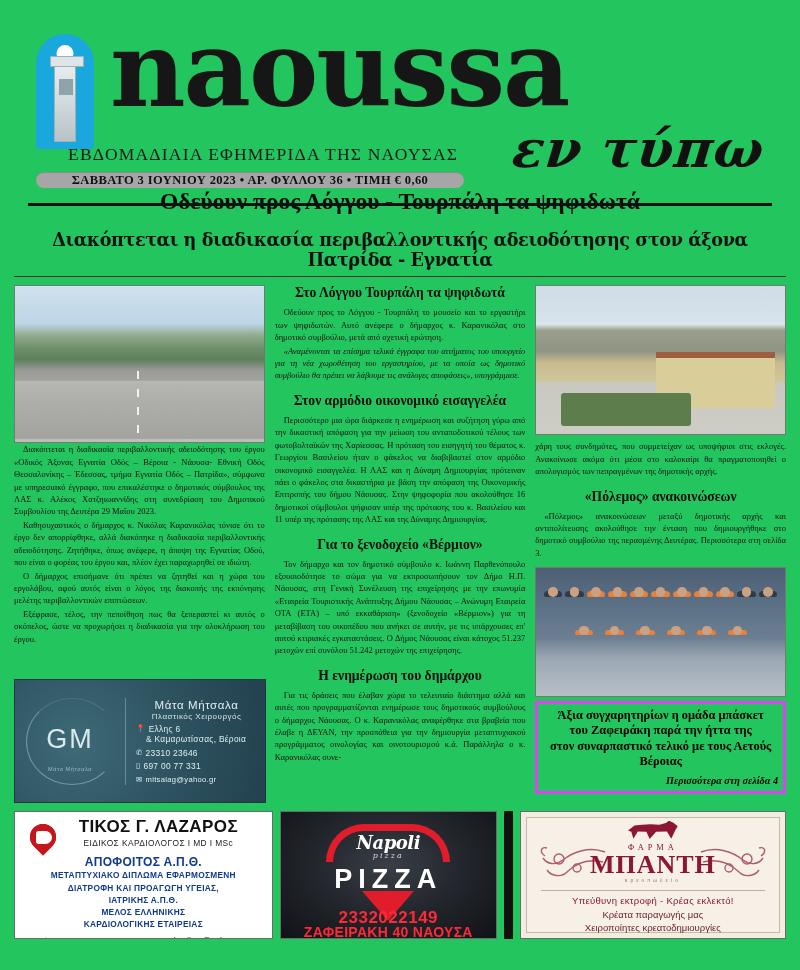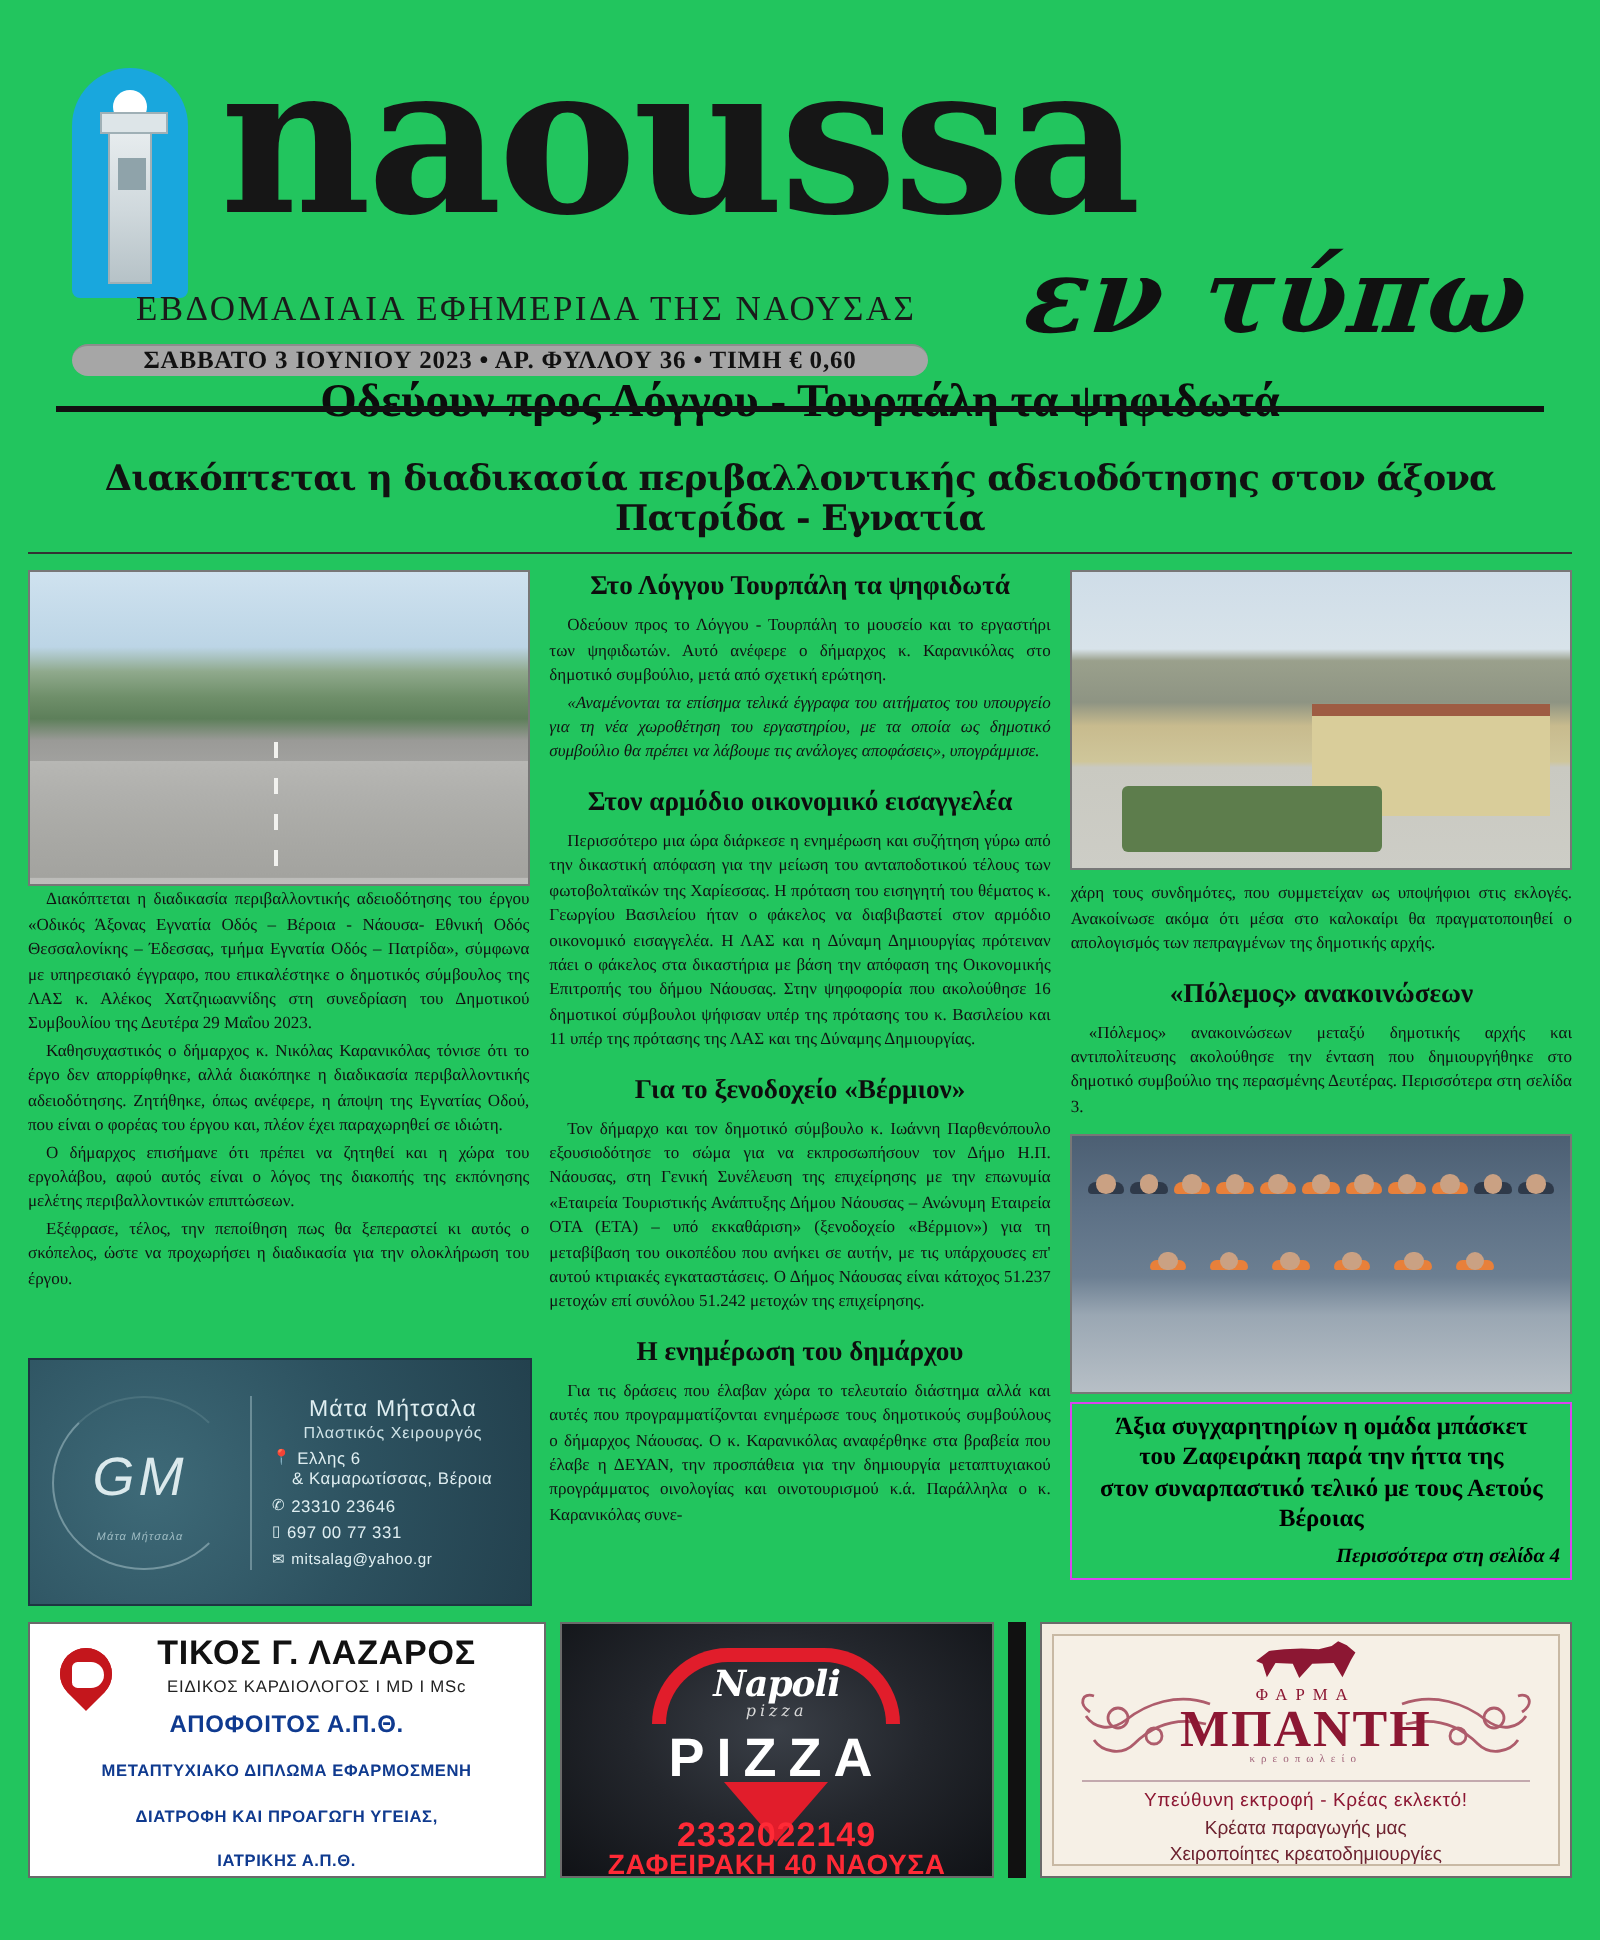--- a/index.html
+++ b/index.html
@@ -139,58 +139,58 @@
     hyphens:auto;
   }
   p.body.ital { font-style: italic; }
 
   
   .gm-ad {
     position:absolute; left:0; bottom:0; width:252px; height:124px;
     background: radial-gradient(circle at 24% 52%, #3e6a78 0%, #2d5260 52%, #23414e 100%);
     display:flex; align-items:center; border:1px solid #1d3642;
   }
-  .gm-left { width:44%; position:relative; height:100%;font-style:italic; }
+  .gm-left { width:44%; position:relative; height:100%; }
   .gm-arc { position:absolute; left:10%; top:14%; width:84%; height:72%;
     border:1px solid rgba(190,215,220,.45); border-radius:50%;
     border-right-color:transparent; border-top-color:rgba(190,215,220,.15); }
   .gm-mono { position:absolute; left:50%; top:48%; transform:translate(-50%,-50%);
     color:#dbe9ec; font-family:"Liberation Sans",sans-serif; font-size:27px; letter-spacing:2px; }
   .gm-sub { position:absolute; left:50%; top:70%; transform:translateX(-50%);
     color:#9fbcc3; font-size:5.5px; letter-spacing:.6px; font-family:"Liberation Sans",sans-serif; white-space:nowrap;}
   .gm-div { width:1px; height:72%; background:rgba(190,215,220,.4); }
   .gm-right { flex:1; padding: 6px 8px 6px 10px; color:#dfeef1; font-family:"Liberation Sans",sans-serif; }
   .gm-name { text-align:center; font-size:11.5px; letter-spacing:.6px; }
   .gm-role { text-align:center; font-size:8px; letter-spacing:.5px; margin-top:1px; color:#cfe3e7;}
   .gm-line { font-size:8.4px; margin-top:3.5px; letter-spacing:.3px; display:flex; gap:3px; align-items:flex-start;}
   .gm-line .ic { font-size:7.5px; }
   .gm-line.small { font-size:7.6px; }
   .gm-addr2 { font-size:8.4px; padding-left:10px; letter-spacing:.3px; }
 
   
-  .team-box { border:1px solid #d946ef; padding:4px 5px 5px; margin-top:4px; }
+  .team-box { border:3px solid #d946ef; padding:4px 5px 5px; margin-top:4px; }
   .team-cap { text-align:center; font-weight:700; font-size:12.4px; line-height:1.22; font-family:"Liberation Serif",serif; }
   .team-more { text-align:right; font-style:italic; font-weight:700; font-size:10.2px; margin-top:6px; }
 
   
   .adrow { display:flex; gap:7px; margin-top: 8px; height: 128px; }
   .ad { border:1px solid #6a6a6a; position:relative; overflow:hidden; }
   .ad-card { width: 264px; background:#fff; padding:5px 6px 4px; }
   .ad-pizza { width: 222px; background:#14161b; }
   .ad-meat  { width: 272px; background:#f3ece0; }
 
   
   .heart { position:absolute; left:8px; top:7px; width:40px; height:36px; }
   .heart .hb { position:absolute; width:26px; height:26px; background:#c4161c; border-radius:50% 50% 50% 0; transform: rotate(-45deg); left:7px; top:5px;}
   .heart .hb2 { position:absolute; width:26px; height:26px; background:#c4161c; border-radius:50% 50% 0 50%; transform: rotate(45deg); left:7px; top:5px;}
   .heart .hand { position:absolute; left:13px; top:12px; width:16px; height:13px; background:#fff; border-radius:3px 7px 7px 3px; z-index:2;}
   .card-title { text-align:center; padding-left:30px; font-family:"Liberation Sans",sans-serif; font-weight:700; font-size:17px; letter-spacing:.4px; color:#111;}
   .card-sub { text-align:center; padding-left:30px; font-family:"Liberation Sans",sans-serif; font-size:8.4px; letter-spacing:.4px; color:#222; margin-top:1px;}
   .card-b1 { text-align:center; font-family:"Liberation Sans",sans-serif; font-weight:700; font-size:12px; color:#0f3a8f; margin-top:7px; letter-spacing:.3px;}
-  .card-b2 { text-align:center; font-family:"Liberation Sans",sans-serif; font-weight:700; font-size:8.3px; color:#0f3a8f; letter-spacing:.3px; line-height:1.35; margin-top:11px;}
+  .card-b2 { text-align:center; font-family:"Liberation Sans",sans-serif; font-weight:700; font-size:8.3px; color:#0f3a8f; letter-spacing:.3px; line-height:1.35; margin-top:1px;}
   .card-contact { text-align:center; font-family:"Liberation Sans",sans-serif; font-size:8.6px; color:#1a1a1a; margin-top:6px; }
   .card-contact .ph { color:#c4161c; }
 
   
   .pz-bg { position:absolute; inset:0;
     background: radial-gradient(ellipse at 50% 42%, #3a3f47 0%, #23262c 48%, #101216 100%); }
   .pz-arc { position:absolute; left:50%; top:12px; transform:translateX(-50%);
      width:124px; height:38px; border:7px solid #e11d2b; border-bottom:none; border-radius:62px 62px 0 0; }
   .pz-napoli { position:absolute; left:50%; top:20px; transform:translateX(-50%);
      color:#fff; font-family:"DejaVu Serif", serif; font-style:italic; font-weight:700; font-size:18px; letter-spacing:-.5px;}

